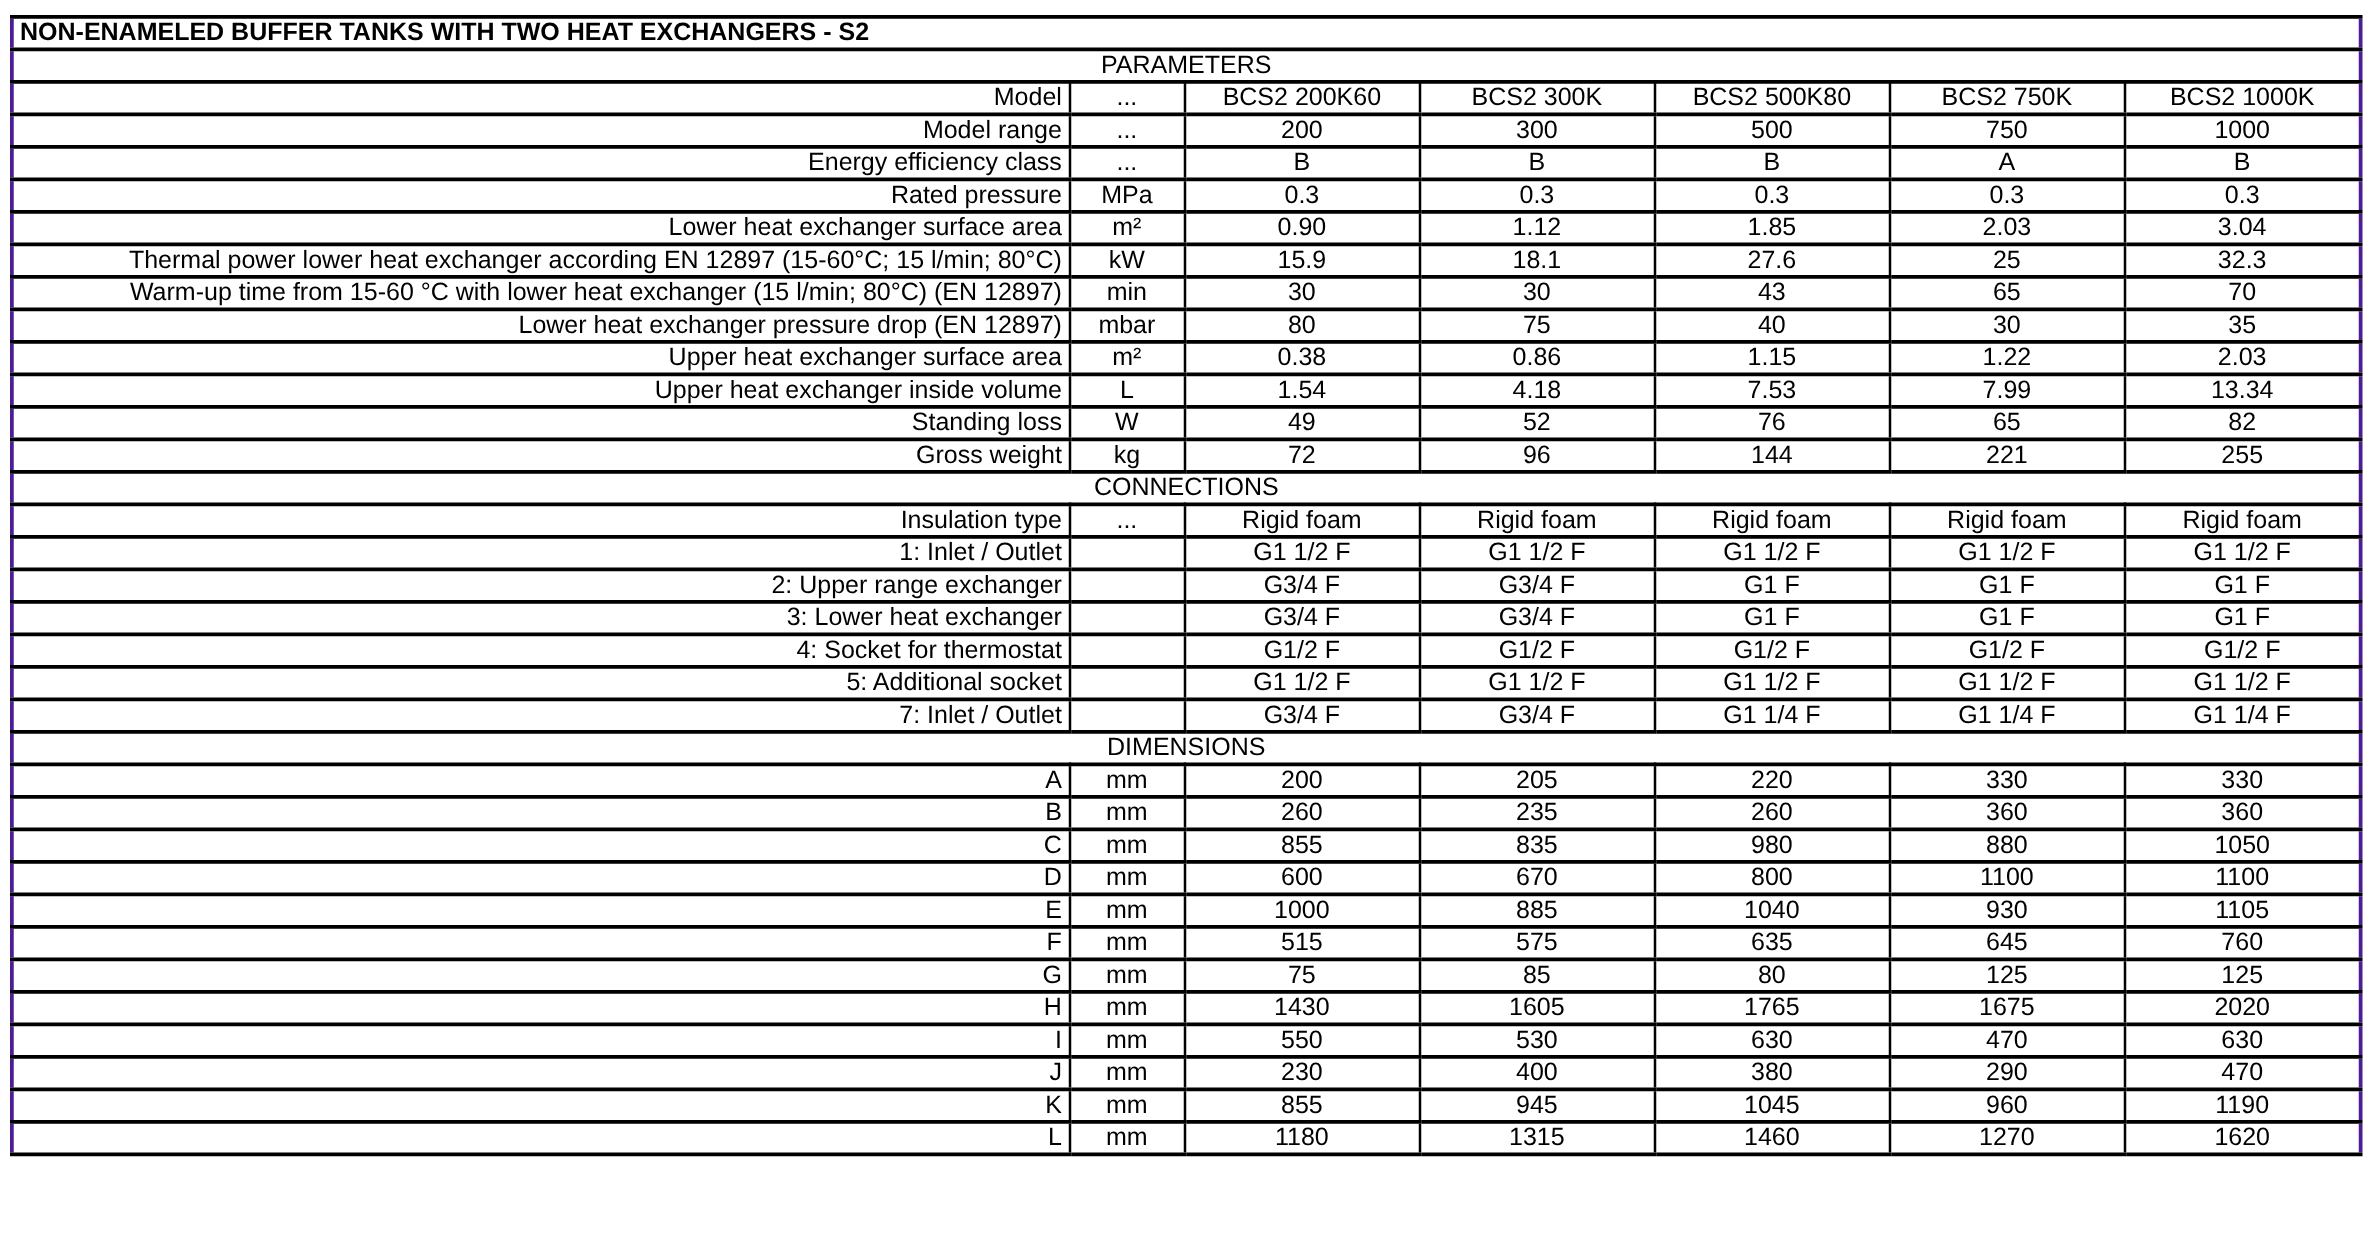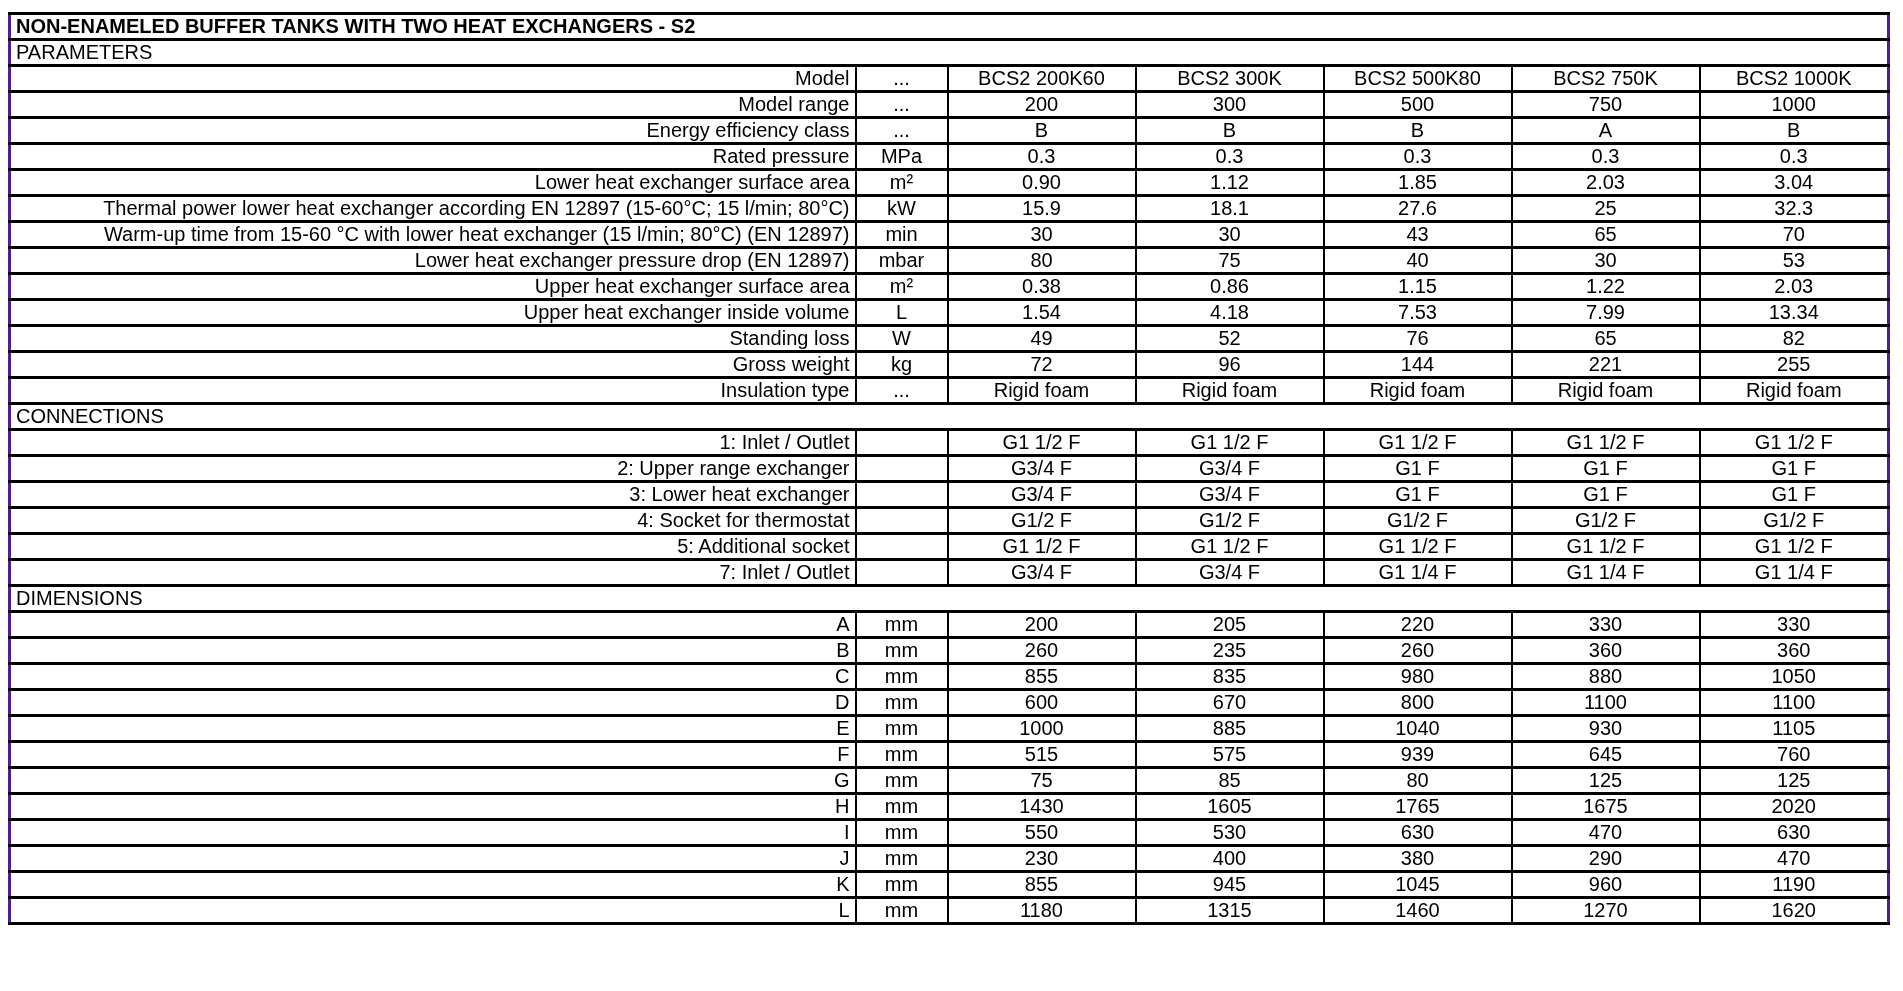--- a/index.html
+++ b/index.html
@@ -37,21 +37,21 @@
     white-space: nowrap;
     overflow: hidden;
     background: #ffffff;
   }
   td.title-cell {
     font-weight: bold;
     font-size: 21px;
     text-align: left;
   }
   td.section-cell {
-    text-align: left;
+    text-align: center;
   }
   td.label-cell {
     text-align: right;
   }
   td.unit-cell {
     text-align: center;
   }
   td.value-cell {
     text-align: center;
   }
@@ -140,21 +140,21 @@
           <td class="value-cell">65</td>
           <td class="value-cell">70</td>
         </tr>
         <tr>
           <td class="label-cell">Lower heat exchanger pressure drop (EN 12897)</td>
           <td class="unit-cell">mbar</td>
           <td class="value-cell">80</td>
           <td class="value-cell">75</td>
           <td class="value-cell">40</td>
           <td class="value-cell">30</td>
-          <td class="value-cell">53</td>
+          <td class="value-cell">35</td>
         </tr>
         <tr>
           <td class="label-cell">Upper heat exchanger surface area</td>
           <td class="unit-cell">m²</td>
           <td class="value-cell">0.38</td>
           <td class="value-cell">0.86</td>
           <td class="value-cell">1.15</td>
           <td class="value-cell">1.22</td>
           <td class="value-cell">2.03</td>
         </tr>
@@ -179,30 +179,30 @@
         <tr>
           <td class="label-cell">Gross weight</td>
           <td class="unit-cell">kg</td>
           <td class="value-cell">72</td>
           <td class="value-cell">96</td>
           <td class="value-cell">144</td>
           <td class="value-cell">221</td>
           <td class="value-cell">255</td>
         </tr>
         <tr>
+          <td class="section-cell" colspan="7">CONNECTIONS</td>
+        </tr>
+        <tr>
           <td class="label-cell">Insulation type</td>
           <td class="unit-cell">...</td>
           <td class="value-cell">Rigid foam</td>
           <td class="value-cell">Rigid foam</td>
           <td class="value-cell">Rigid foam</td>
           <td class="value-cell">Rigid foam</td>
           <td class="value-cell">Rigid foam</td>
-        </tr>
-        <tr>
-          <td class="section-cell" colspan="7">CONNECTIONS</td>
         </tr>
         <tr>
           <td class="label-cell">1: Inlet / Outlet</td>
           <td class="unit-cell"></td>
           <td class="value-cell">G1 1/2 F</td>
           <td class="value-cell">G1 1/2 F</td>
           <td class="value-cell">G1 1/2 F</td>
           <td class="value-cell">G1 1/2 F</td>
           <td class="value-cell">G1 1/2 F</td>
         </tr>
@@ -297,21 +297,21 @@
           <td class="value-cell">885</td>
           <td class="value-cell">1040</td>
           <td class="value-cell">930</td>
           <td class="value-cell">1105</td>
         </tr>
         <tr>
           <td class="label-cell">F</td>
           <td class="unit-cell">mm</td>
           <td class="value-cell">515</td>
           <td class="value-cell">575</td>
-          <td class="value-cell">939</td>
+          <td class="value-cell">635</td>
           <td class="value-cell">645</td>
           <td class="value-cell">760</td>
         </tr>
         <tr>
           <td class="label-cell">G</td>
           <td class="unit-cell">mm</td>
           <td class="value-cell">75</td>
           <td class="value-cell">85</td>
           <td class="value-cell">80</td>
           <td class="value-cell">125</td>

